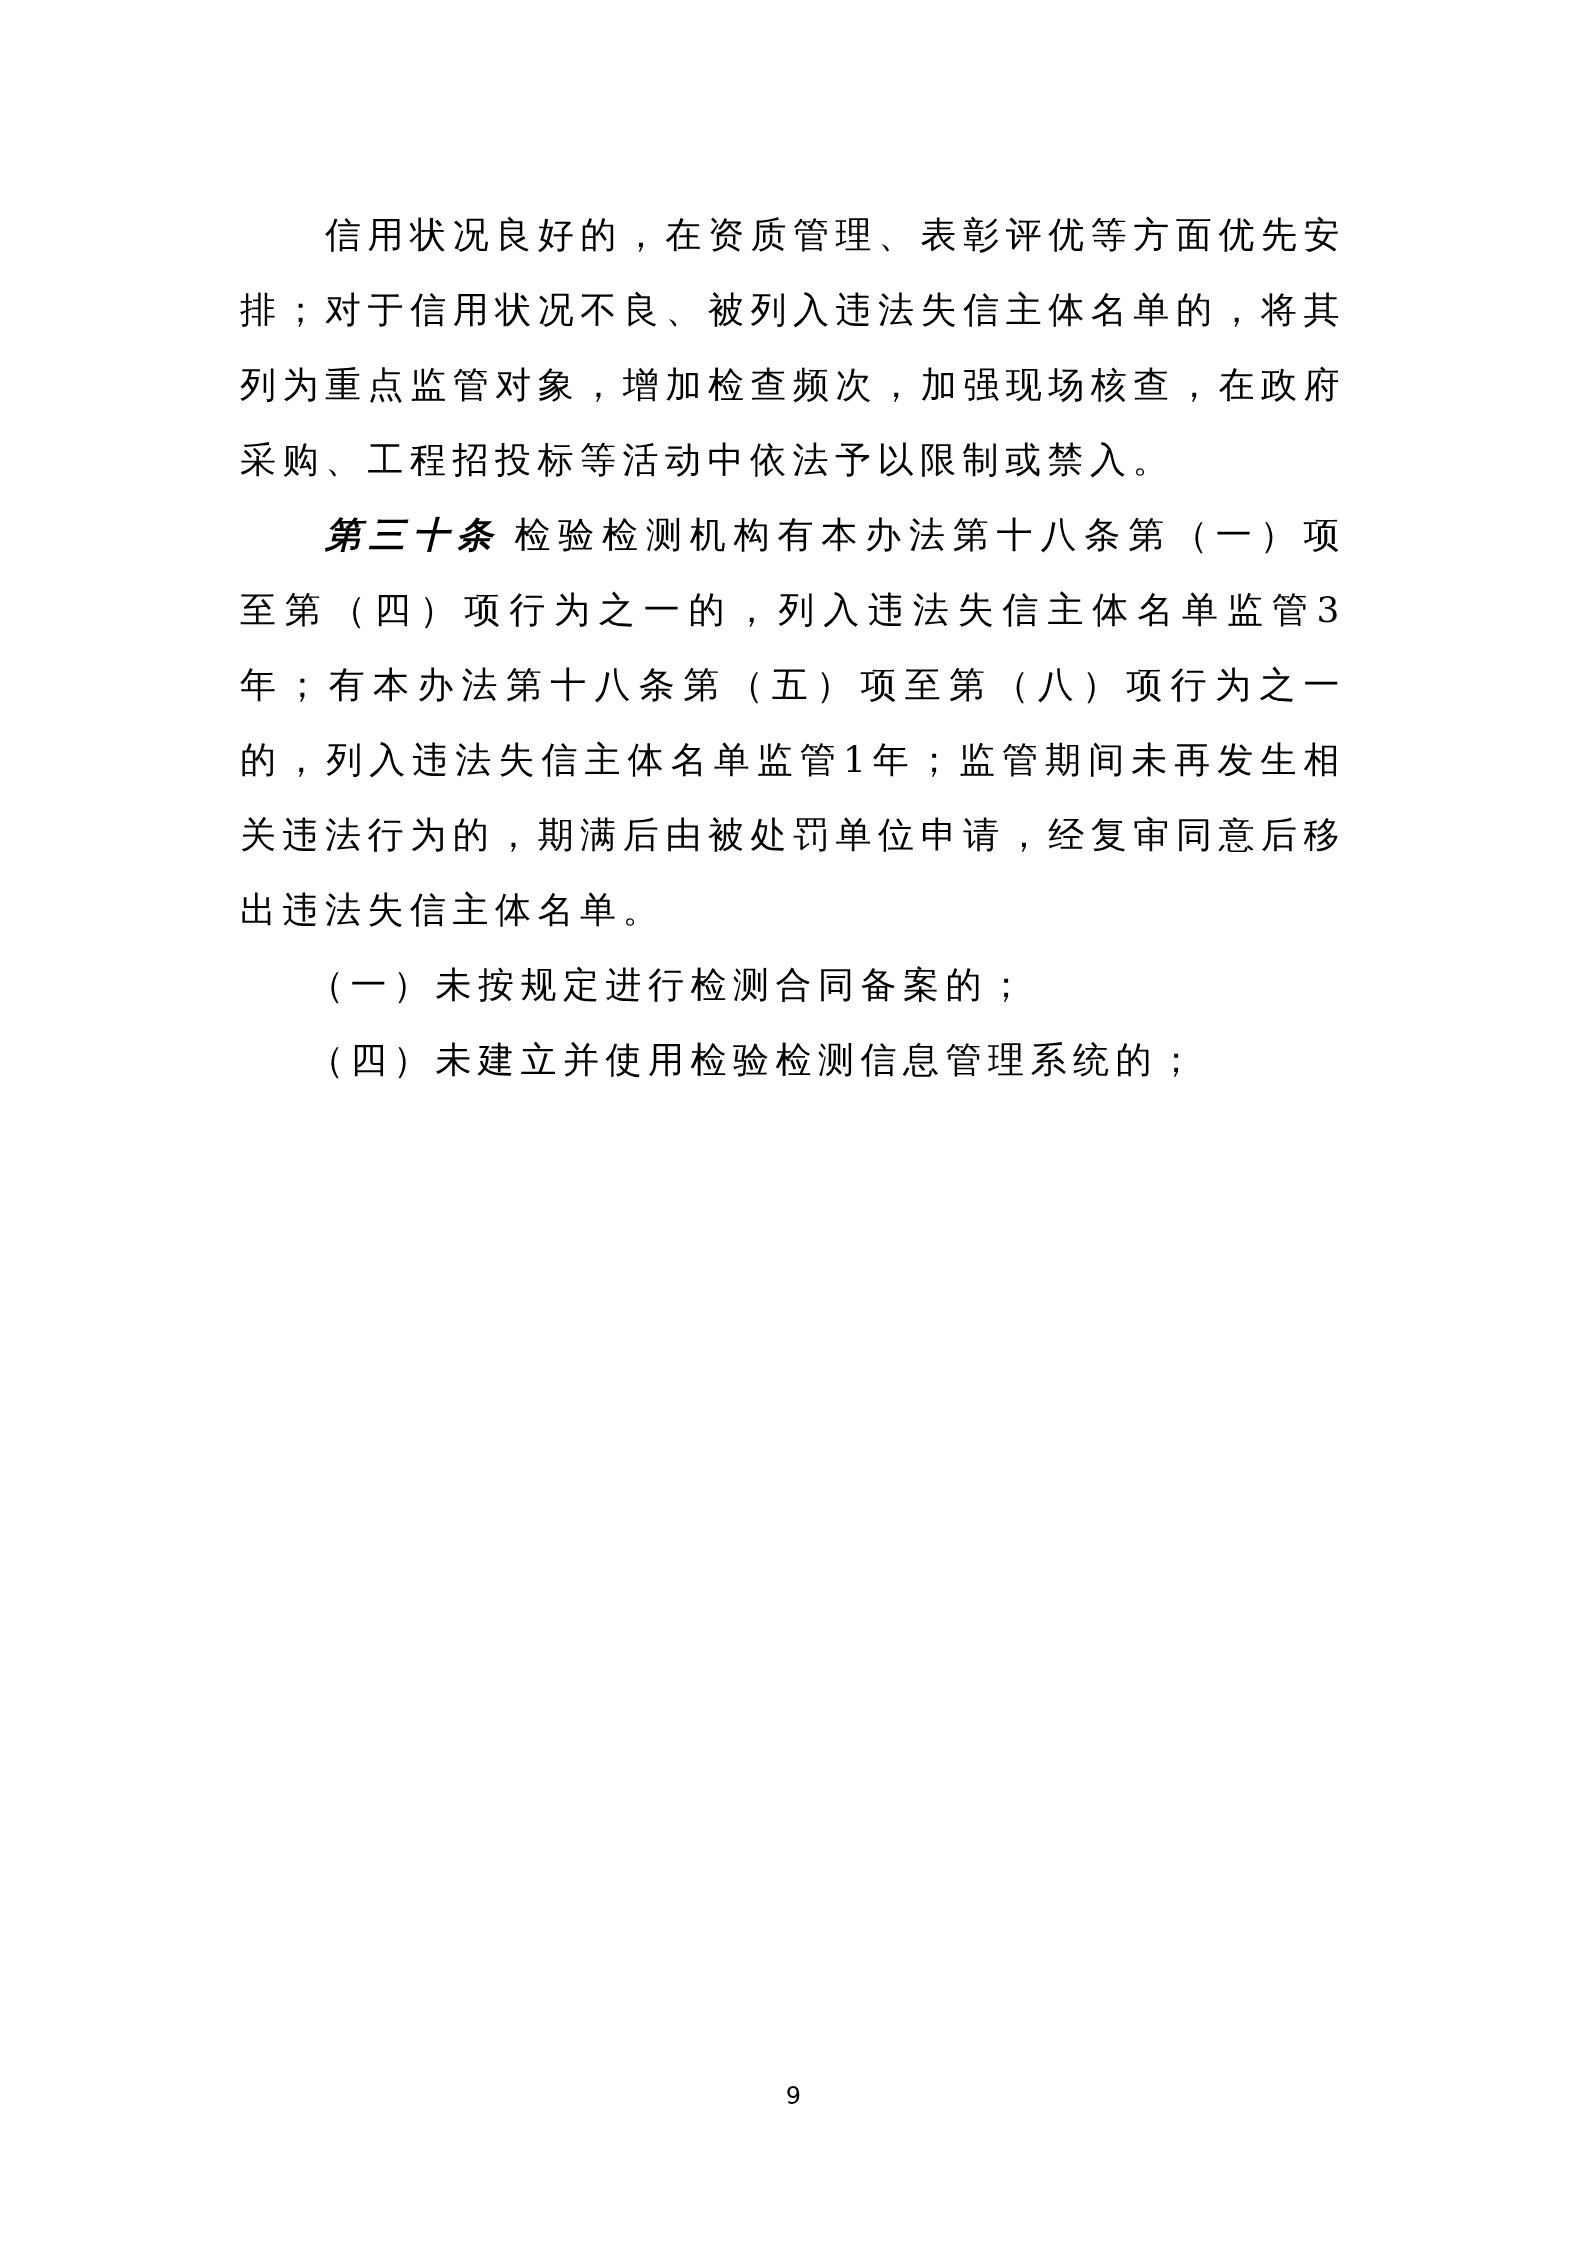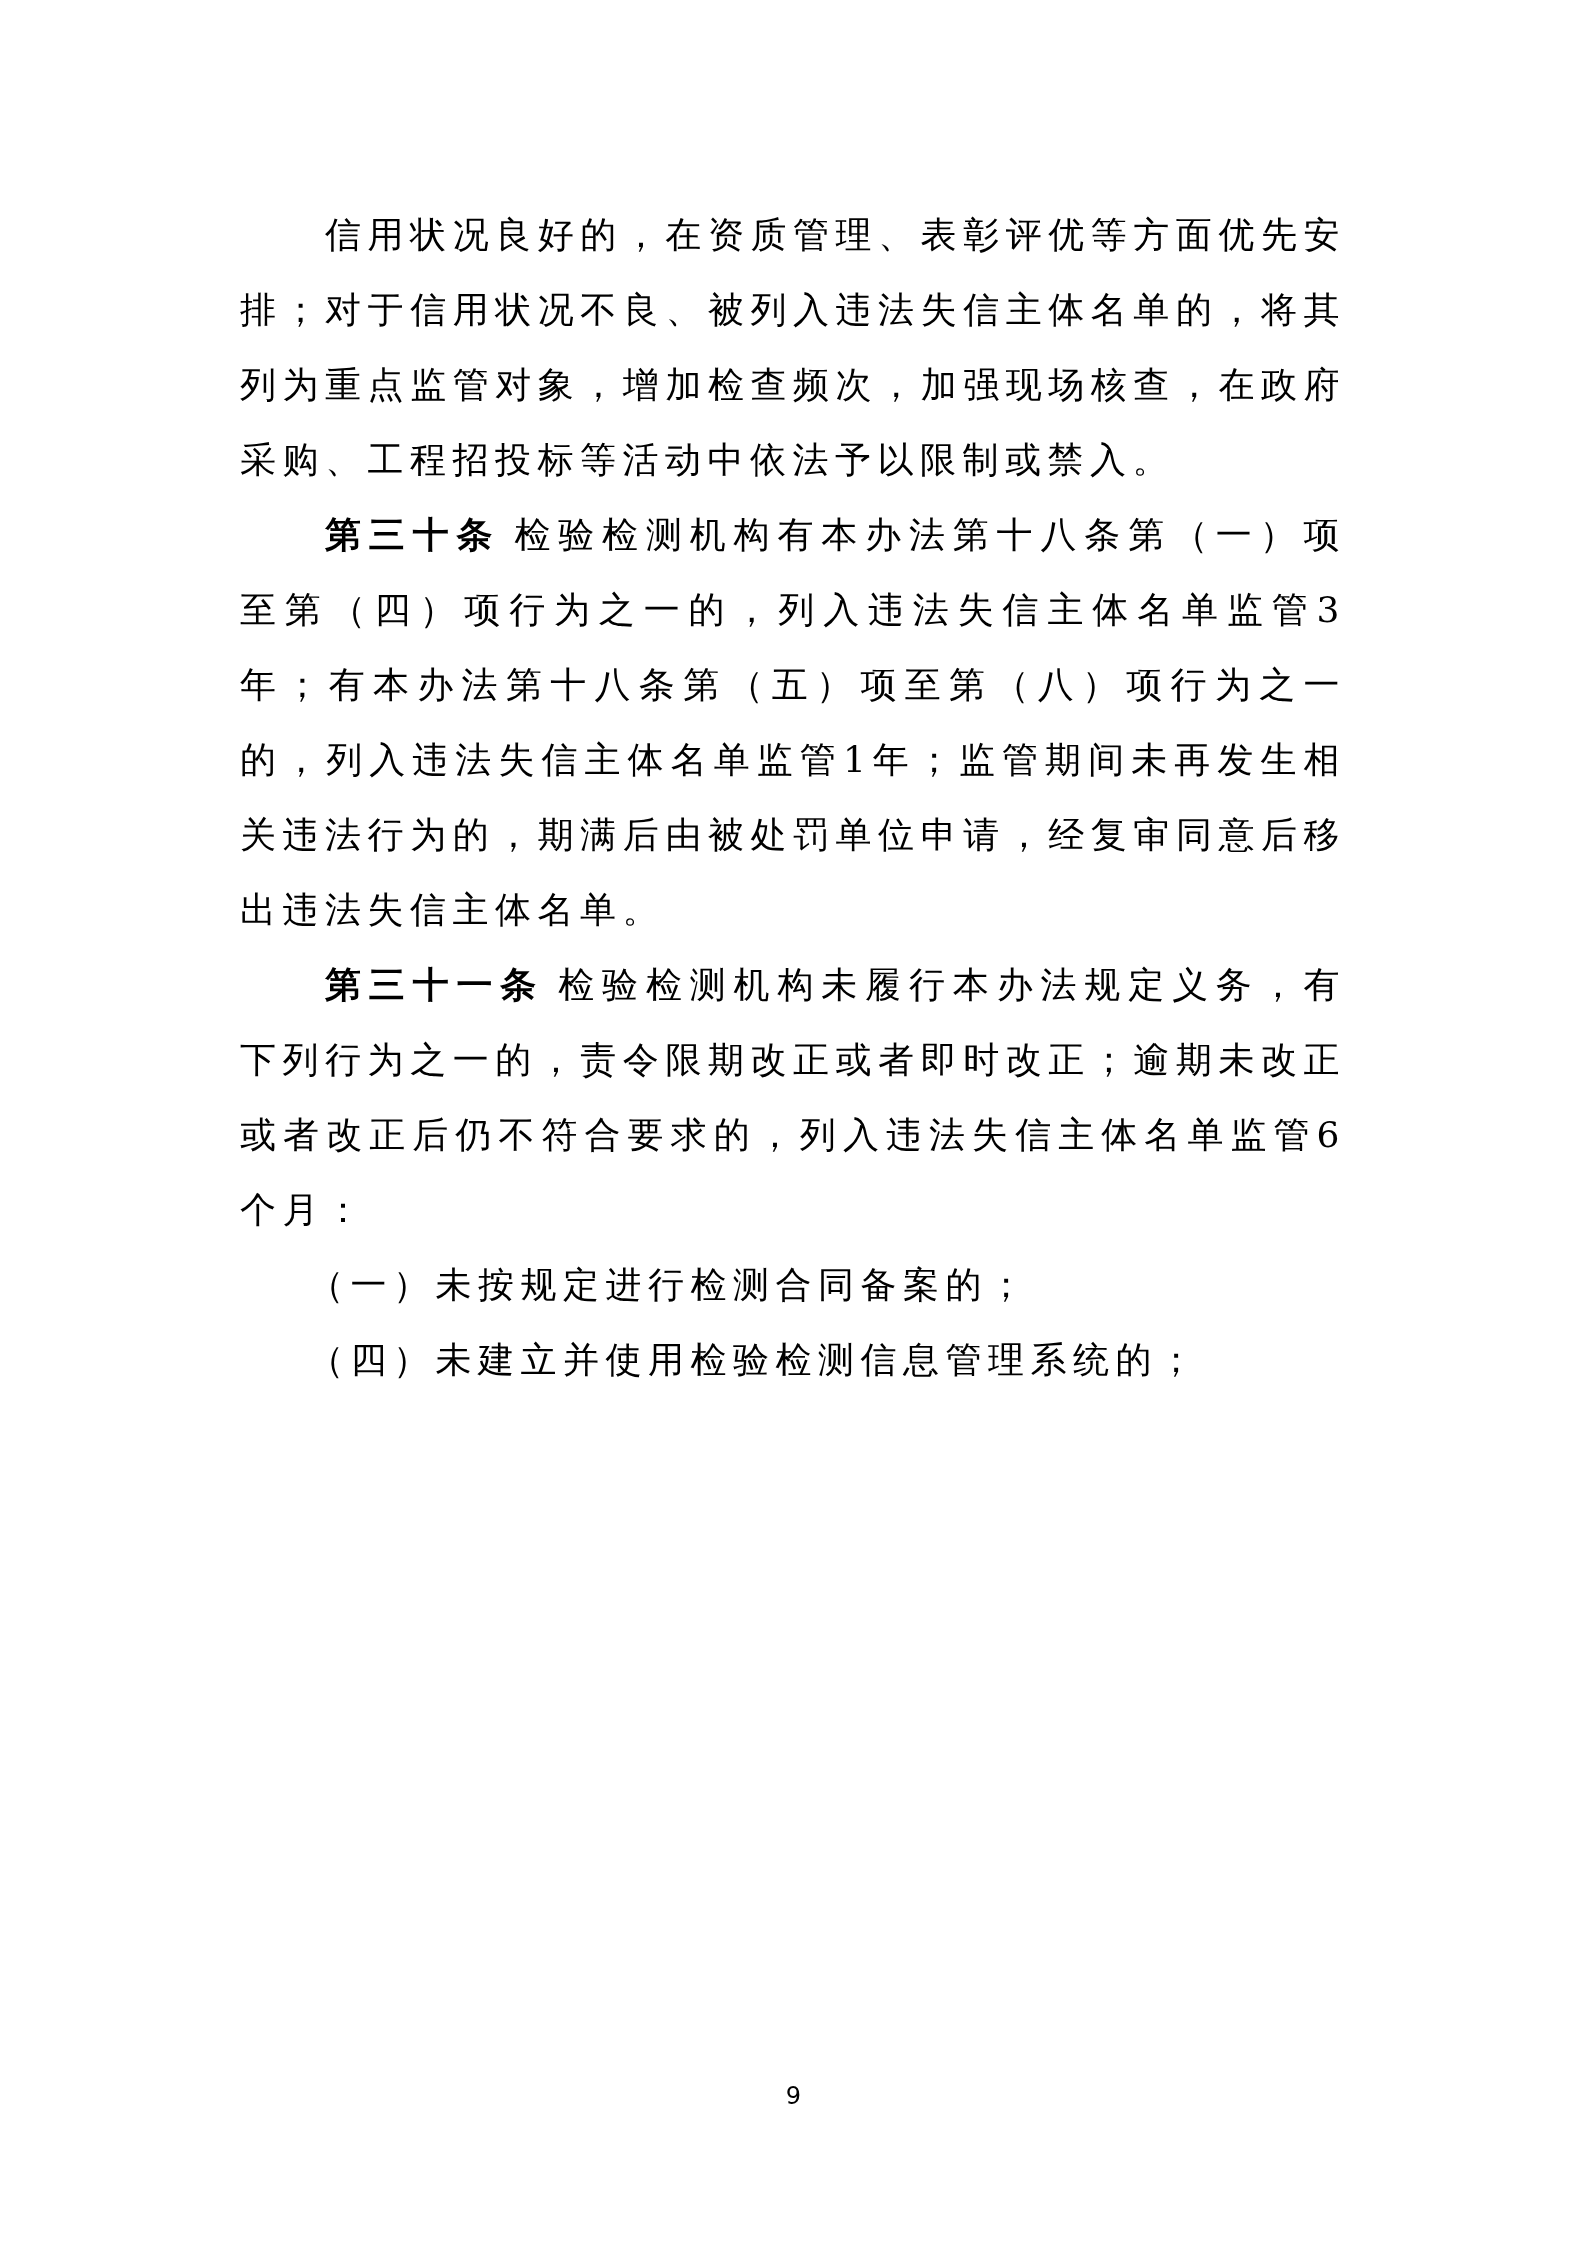--- a/index.html
+++ b/index.html
@@ -38,20 +38,21 @@
     text-align-last: left;
     text-indent: 85px;
     word-break: break-all;
   }
   .para.item {
     text-indent: 68px;
   }
   .article-no {
     font-weight: bold;
     margin-right: 14px;
+    font-style: italic;
   }
   .page-number {
     position: absolute;
     left: 0;
     width: 1587px;
     top: 2082px;
     text-align: center;
     font-family: "DejaVu Sans", "Liberation Sans", sans-serif;
     font-size: 24px;
     color: #000000;
@@ -61,20 +62,19 @@
 <body>
 
 <div class="page">
   <div class="body-text">
 
     <p class="para">信用状况良好的，在资质管理、表彰评优等方面优先安排；对于信用状况不良、被列入违法失信主体名单的，将其列为重点监管对象，增加检查频次，加强现场核查，在政府采购、工程招投标等活动中依法予以限制或禁入。</p>
 
     <p class="para"><span class="article-no">第三十条</span><span>检验检测机构有本办法第十八条第（一）项至第（四）项行为之一的，列入违法失信主体名单监管3年；有本办法第十八条第（五）项至第（八）项行为之一的，列入违法失信主体名单监管1年；监管期间未再发生相关违法行为的，期满后由被处罚单位申请，经复审同意后移出违法失信主体名单。</span></p>
 
 
-    <p class="para"><span class="article-no">第三十一条</span><span>检验检测机构未履行本办法规定义务，有下列行为之一的，责令限期改正或者即时改正；逾期未改正或者改正后仍不符合要求的，列入违法失信主体名单监管6个月：</span></p>
 
     <p class="para item">（一）未按规定进行检测合同备案的；</p>
     <p class="para item">（四）未建立并使用检验检测信息管理系统的；</p>
   </div>
 
   <div class="page-number">9</div>
 </div>
 
 </body></html>

